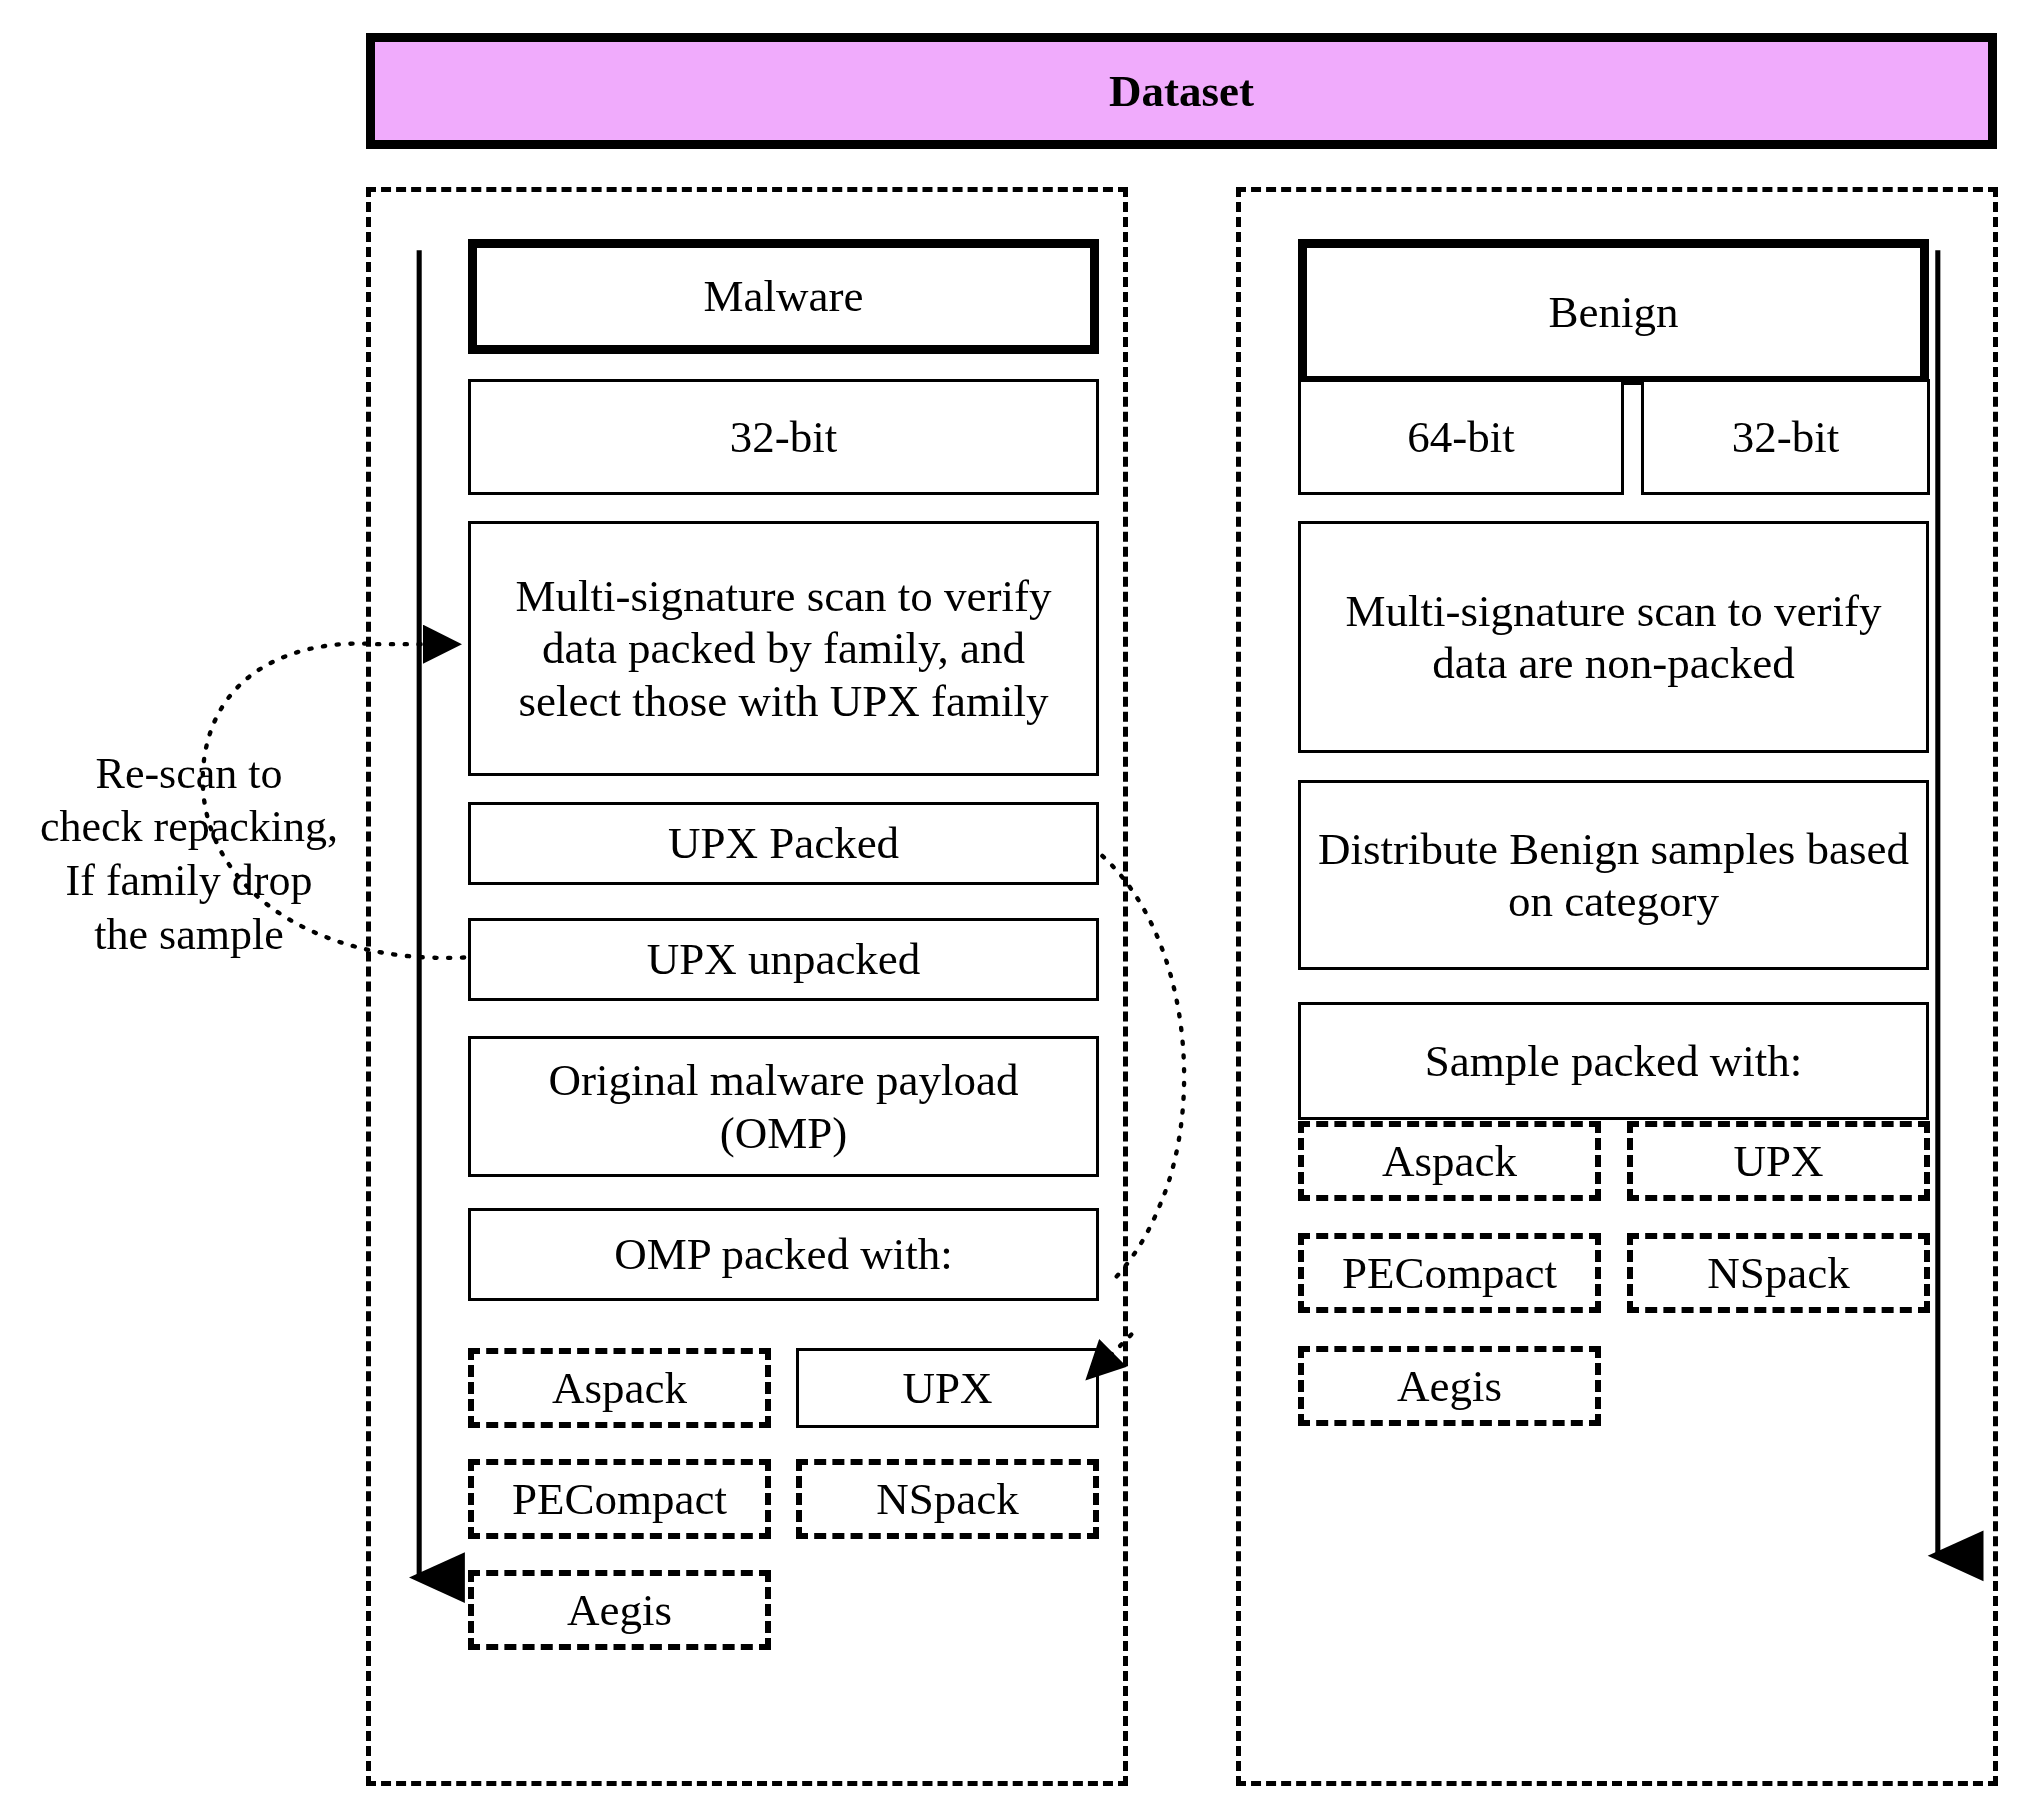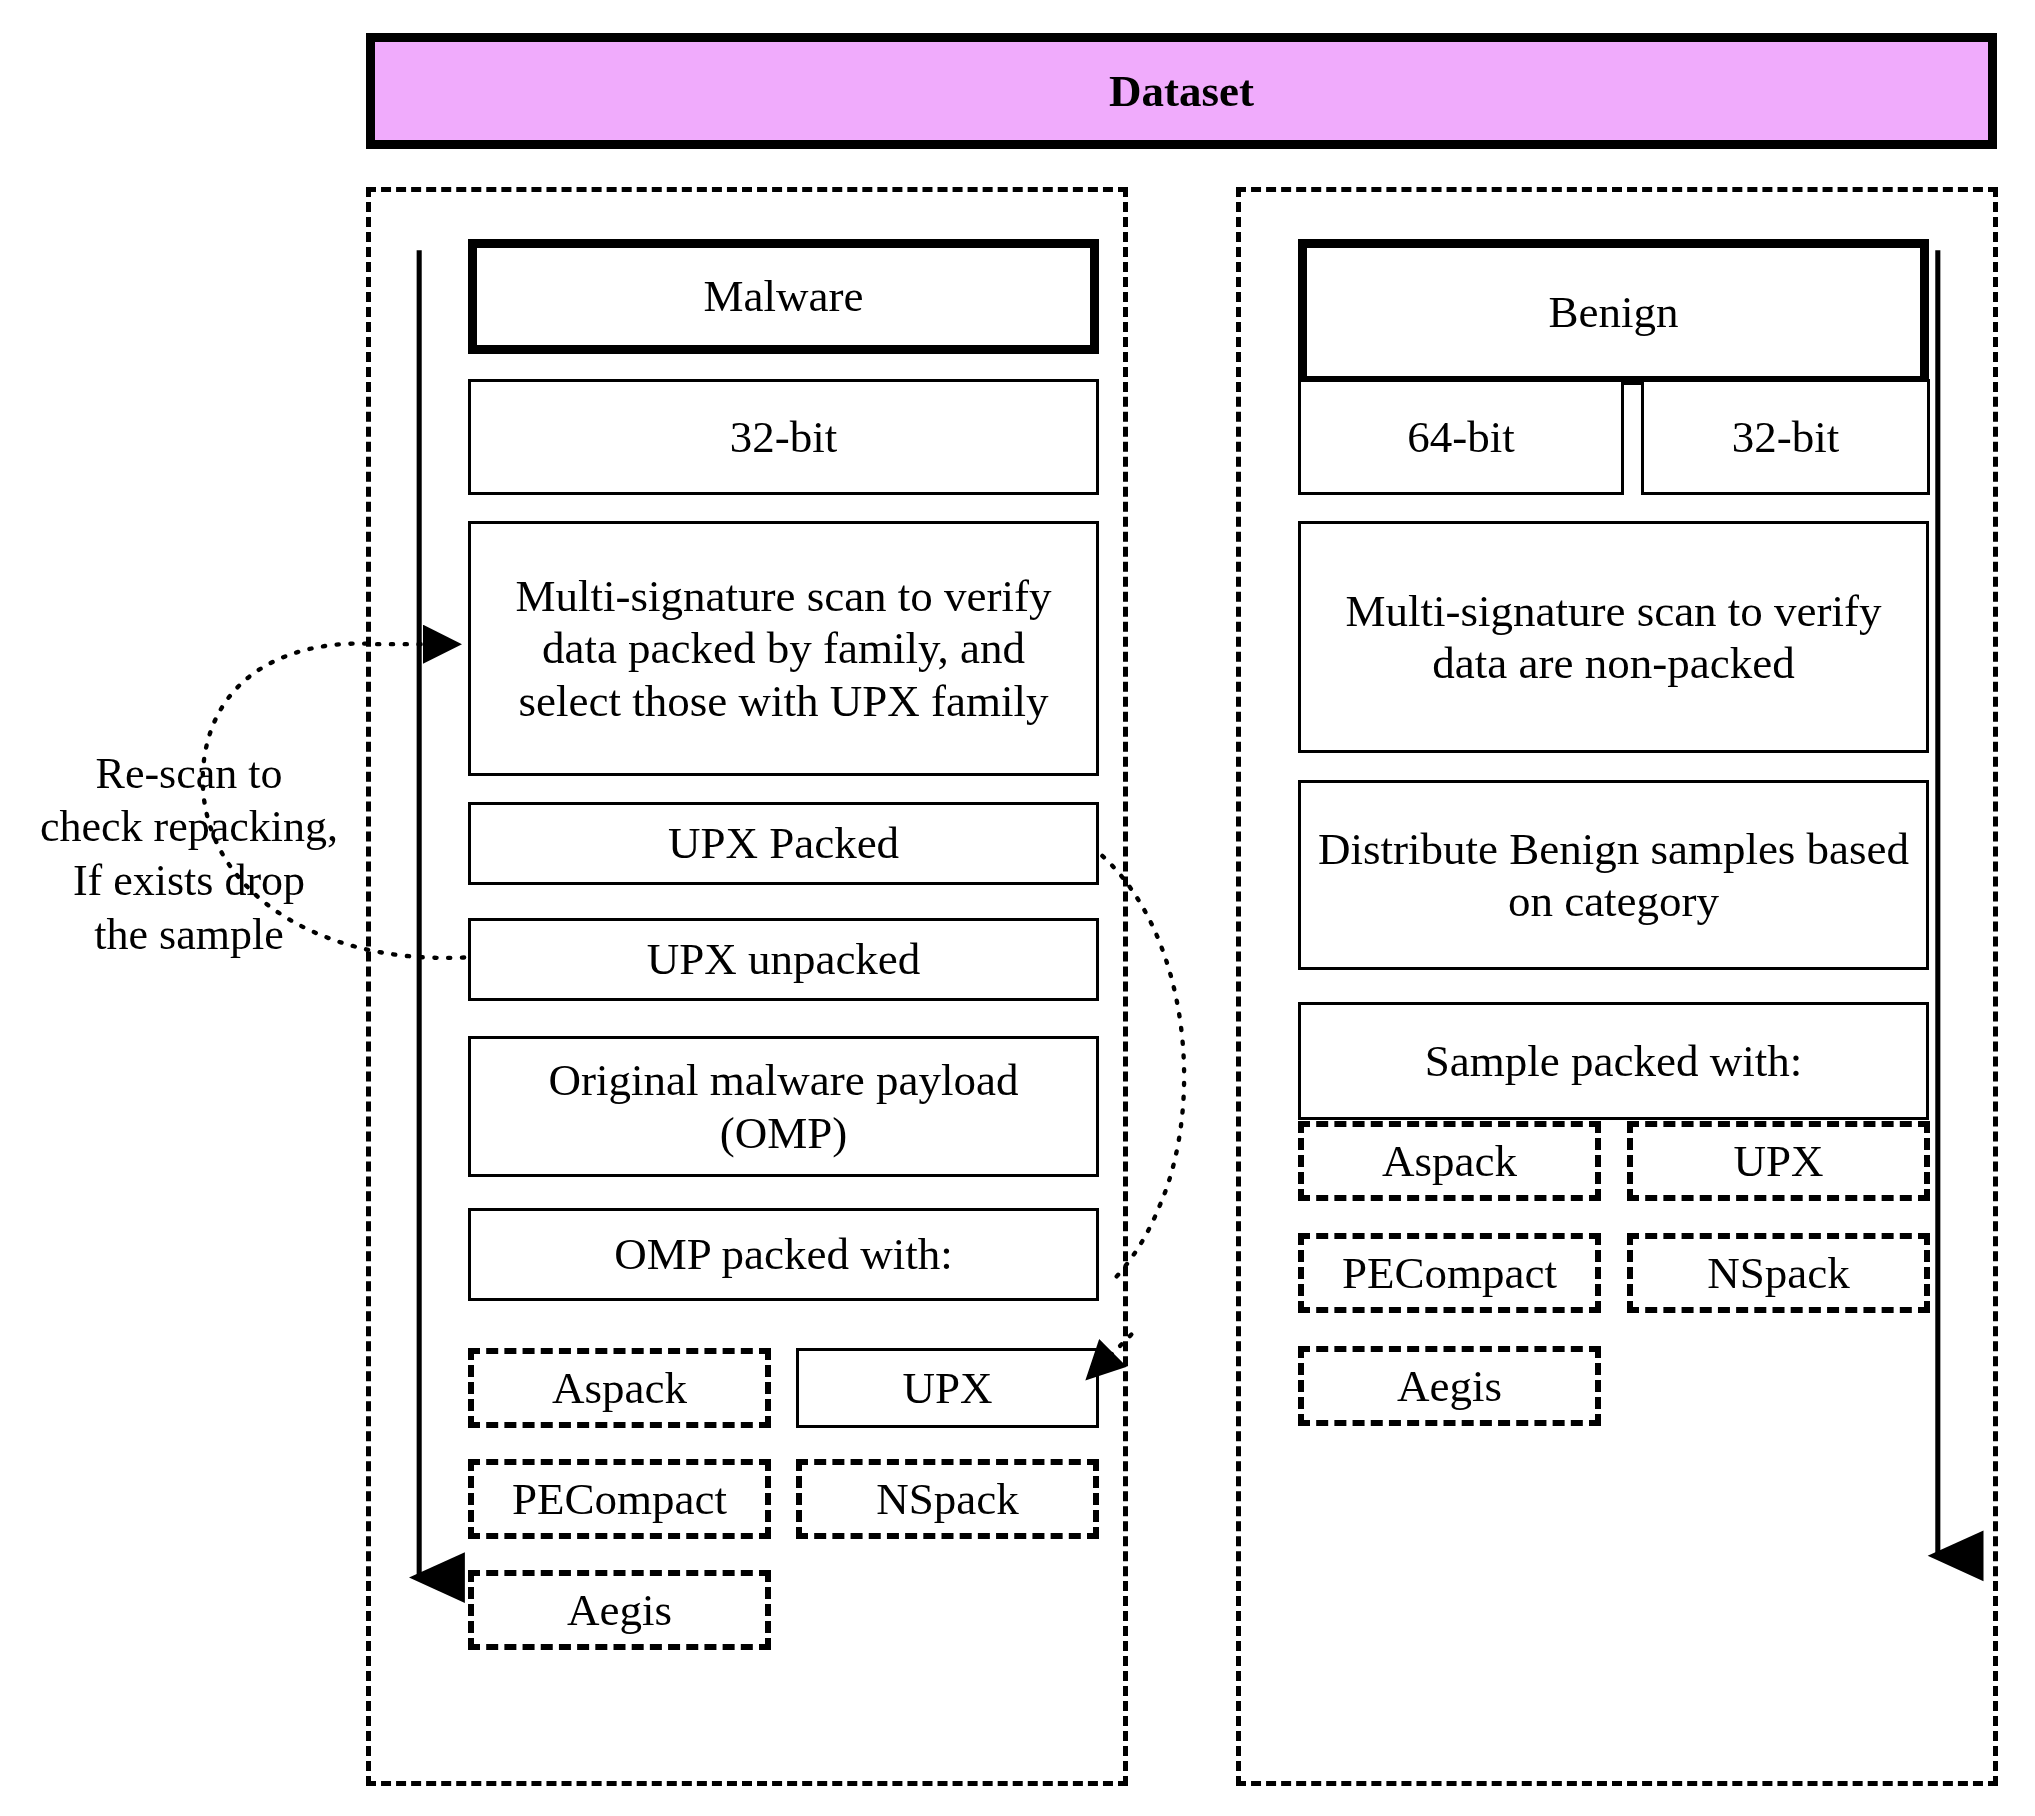--- a/index.html
+++ b/index.html
@@ -157,21 +157,21 @@
   <div class="box b-dashed fs-main" style="left:1627px; top:1121px; width:303px; height:80px;">
     <span>UPX</span>
   </div>
   <div class="box b-dashed fs-main" style="left:1627px; top:1233px; width:303px; height:80px;">
     <span>NSpack</span>
   </div>
 
   <div class="note fs-note" style="left:22px; top:693px; width:334px;">
     <span>Re-scan to
 check repacking,
-If exists drop
+If family drop
 the sample</span>
   </div>
 
   <svg class="overlay" viewBox="0 0 2806 2505">
     <defs>
       <marker id="arrowDown" markerWidth="12" markerHeight="12" refX="5" refY="9" orient="auto" markerUnits="strokeWidth">
         <path d="M0,0 L10,0 L5,11 z" fill="#000"></path>
       </marker>
       <marker id="arrowTip" markerWidth="9" markerHeight="9" refX="7" refY="4.5" orient="auto" markerUnits="strokeWidth">
         <path d="M0,0 L9,4.5 L0,9 z" fill="#000"></path>

